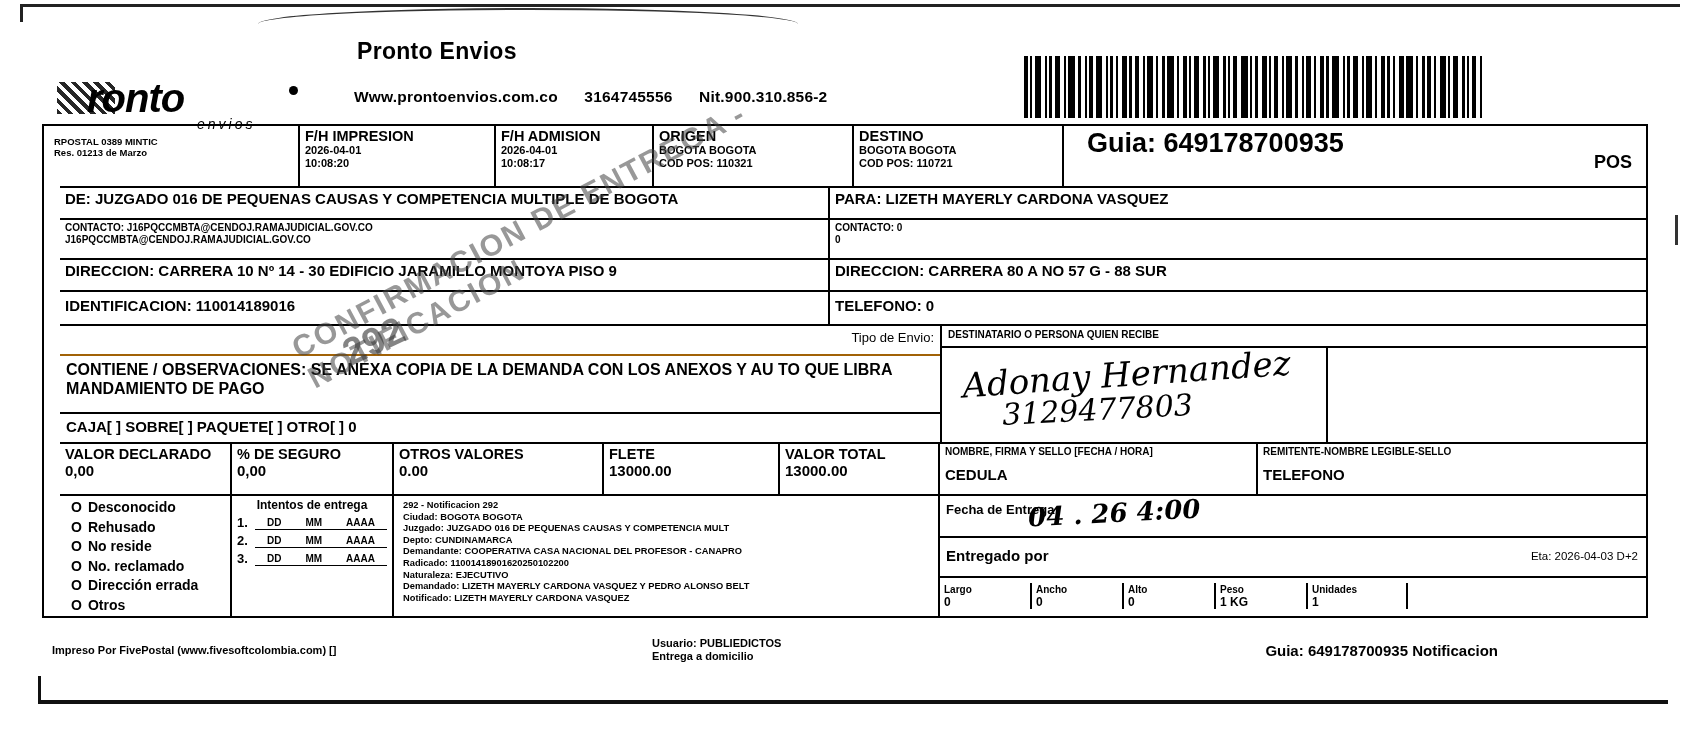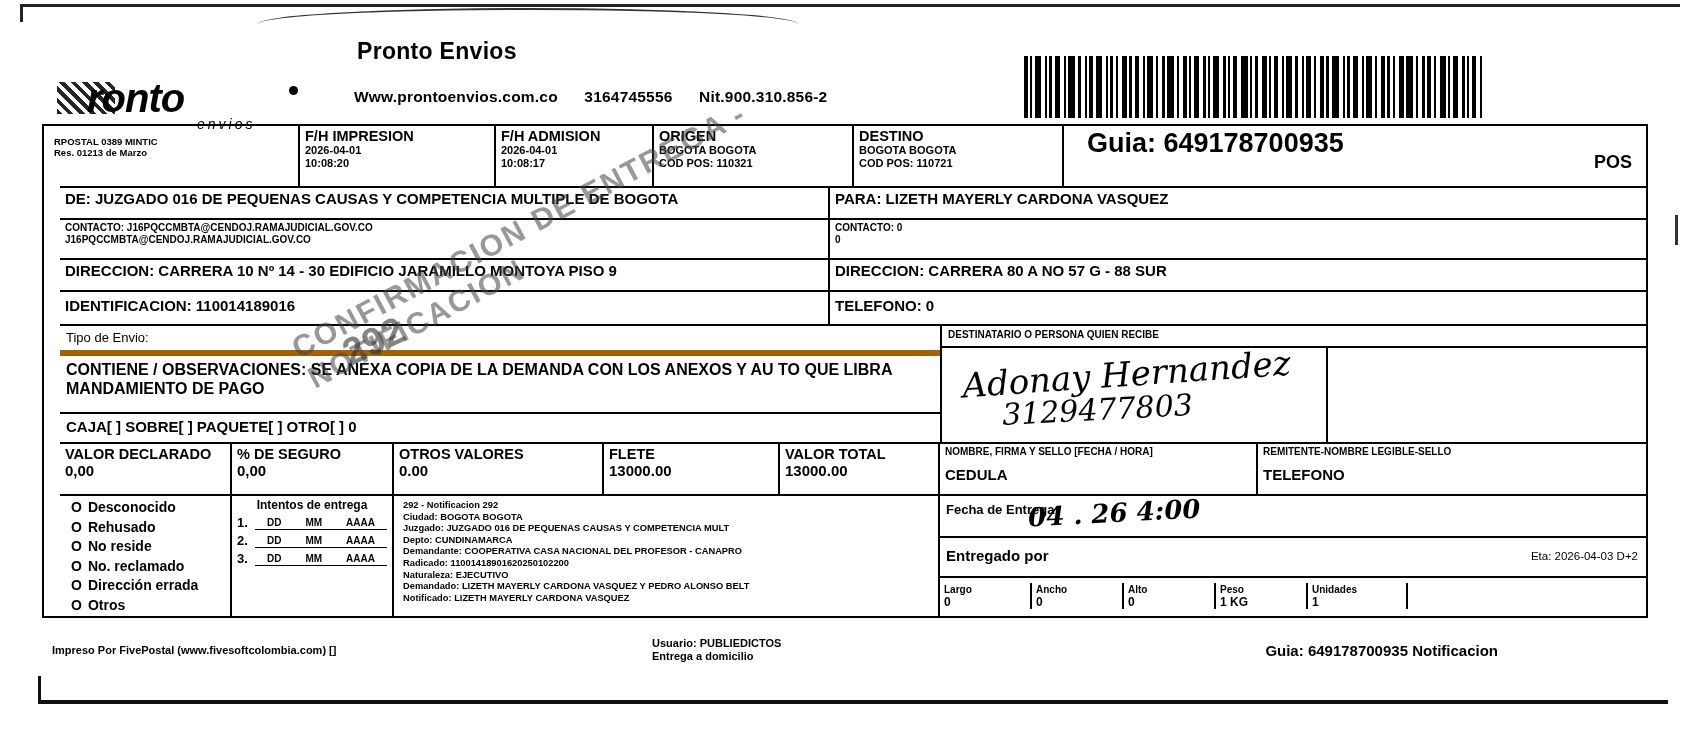--- a/index.html
+++ b/index.html
@@ -61,21 +61,21 @@
   .r-dir .c0{width:770px;}
   .r-dir .c1{flex:1;border-right:none;}
   .r-id{height:34px;}
   .r-id .c0{width:770px;}
   .r-id .c1{flex:1;border-right:none;}
 
   
   .r-mid{height:118px;}
   .r-mid .left{width:880px;border-right:2px solid #000;}
   .r-mid .right{flex:1;}
-  .tipo{height:30px;border-bottom:6px solid #a16207;padding:4px 6px;box-sizing:border-box;font-size:13px;}
+  .tipo{height:30px;border-bottom:2px solid #a16207;padding:4px 6px;box-sizing:border-box;font-size:13px;text-align:right;}
   .contiene{height:56px;padding:4px 6px;box-sizing:border-box;font-size:16px;font-weight:bold;line-height:19px;}
   .caja{height:30px;border-top:2px solid #000;padding:4px 6px;box-sizing:border-box;font-size:15px;font-weight:bold;}
   .destinat{height:22px;border-bottom:2px solid #000;font-size:10px;font-weight:bold;padding:3px 6px;box-sizing:border-box;}
   .sigbox{height:94px;position:relative;}
   .sig1{position:absolute;left:20px;top:6px;font-size:34px;font-family:"DejaVu Serif",serif;font-style:italic;transform:rotate(-4deg);}
   .sig2{position:absolute;left:60px;top:44px;font-size:30px;font-family:"DejaVu Serif",serif;font-style:italic;transform:rotate(-3deg);}
   .sigdiv{position:absolute;right:0;top:0;width:318px;height:100%;border-left:2px solid #000;}
 
   
   .r-val{height:52px;}

